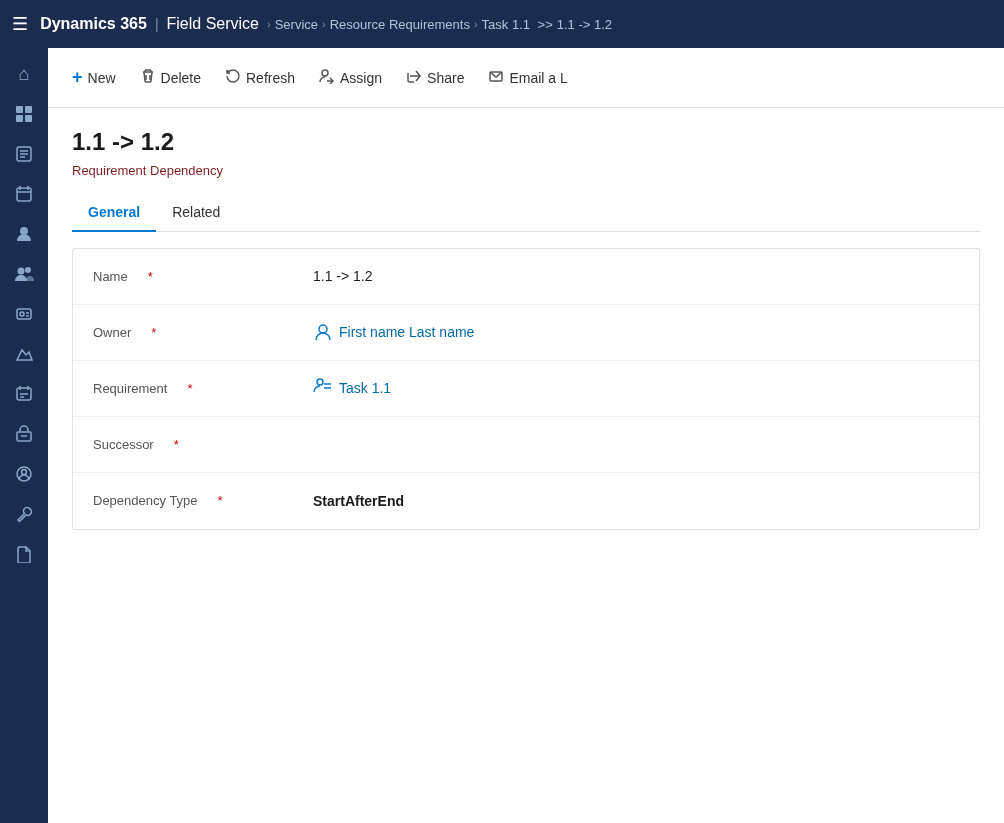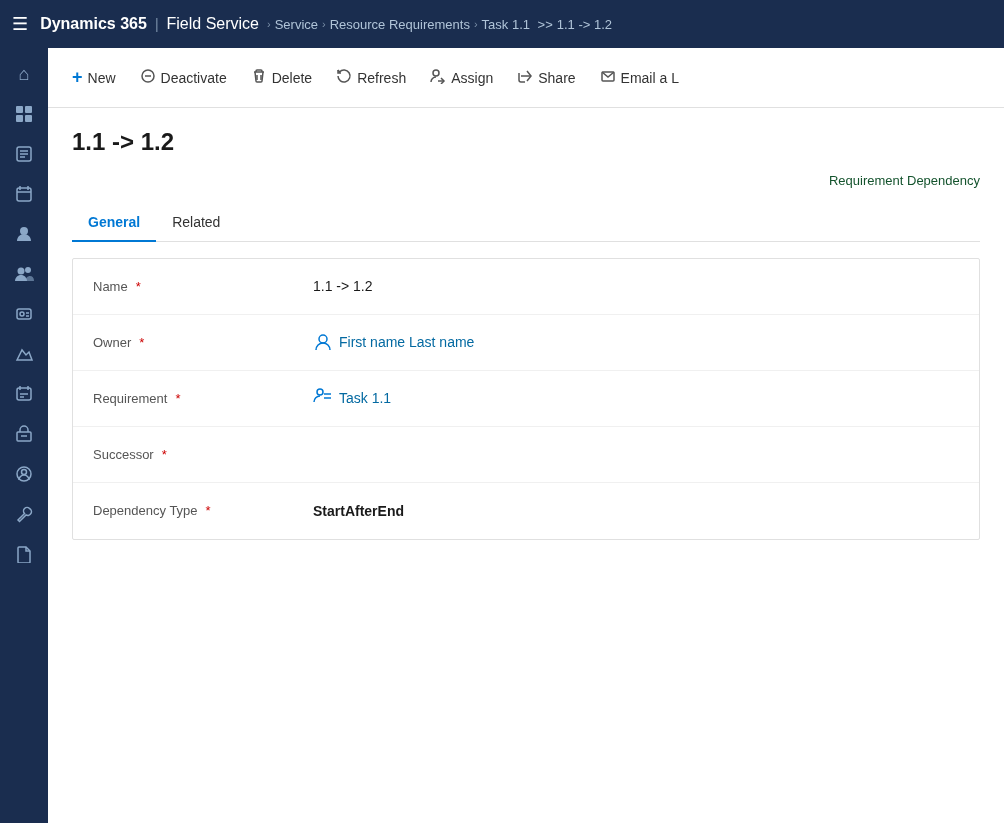--- a/index.html
+++ b/index.html
@@ -131,23 +131,22 @@
       margin-bottom: 16px;
     }
     .page-title {
       font-size: 24px;
       font-weight: 600;
       color: #1a1a1a;
       line-height: 1.2;
     }
     .page-subtitle {
       font-size: 13px;
-      color: #14532d;
-      margin-top: 16px;
-      text-align: right;
+      color: #7f1d1d;
+      margin-top: 6px;
     }
 
     
     .tabs {
       display: flex;
       border-bottom: 1px solid #e0e0e0;
       margin-bottom: 16px;
     }
     .tab {
       padding: 10px 16px;
@@ -175,21 +174,21 @@
       border-bottom: 1px solid #f0f0f0;
       padding: 14px 20px;
       min-height: 56px;
     }
     .form-row:last-child { border-bottom: none; }
     .form-label-col {
       width: 220px;
       flex-shrink: 0;
       display: flex;
       align-items: center;
-      gap: 8px;
+      gap: 20px;
     }
     .form-label {
       font-size: 13px;
       color: #555;
     }
     .required-star {
       color: #c00;
       font-size: 13px;
     }
     .form-value {
@@ -331,29 +330,20 @@
   <div class="content-area">
 
     <div class="command-bar">
       <button class="cmd-btn cmd-btn-new">
         <span class="btn-icon">+</span>
         <span>New</span>
       </button>
       <button class="cmd-btn">
         <span class="btn-icon">
           <svg width="16" height="16" viewBox="0 0 16 16" fill="none" stroke="#555" stroke-width="1.5">
-              <circle cx="8" cy="8" r="6"></circle>
-              <line x1="5" y1="8" x2="11" y2="8"></line>
-            </svg>
-        </span>
-        <span>Deactivate</span>
-      </button>
-      <button class="cmd-btn">
-        <span class="btn-icon">
-          <svg width="16" height="16" viewBox="0 0 16 16" fill="none" stroke="#555" stroke-width="1.5">
               <polyline points="3,4 4,4 13,4"></polyline>
               <path d="M5 4V3a1 1 0 011-1h4a1 1 0 011 1v1"></path>
               <path d="M6 7v5M10 7v5"></path>
               <path d="M4 4l1 9a1 1 0 001 1h4a1 1 0 001-1l1-9"></path>
             </svg>
         </span>
         <span>Delete</span>
       </button>
       <button class="cmd-btn">
         <span class="btn-icon">

